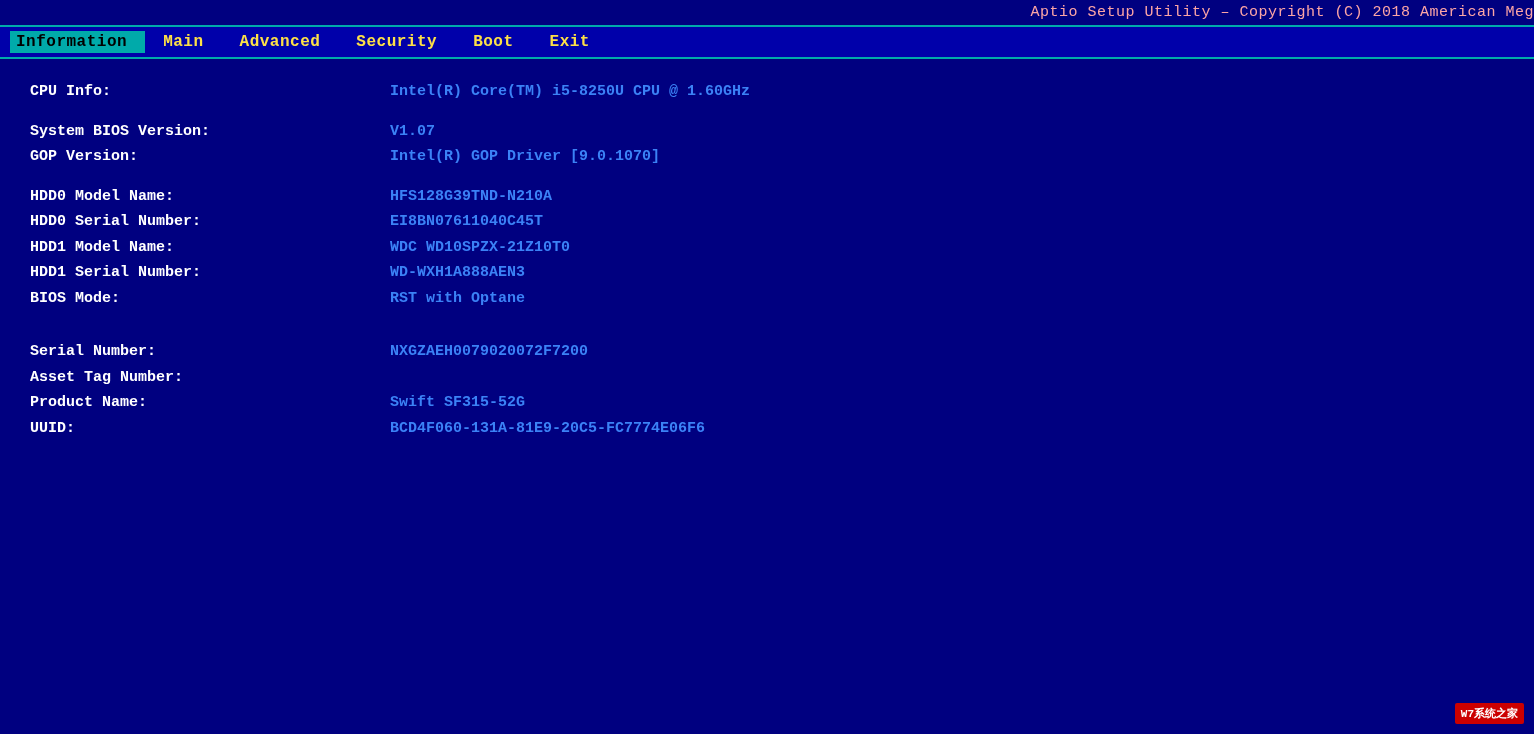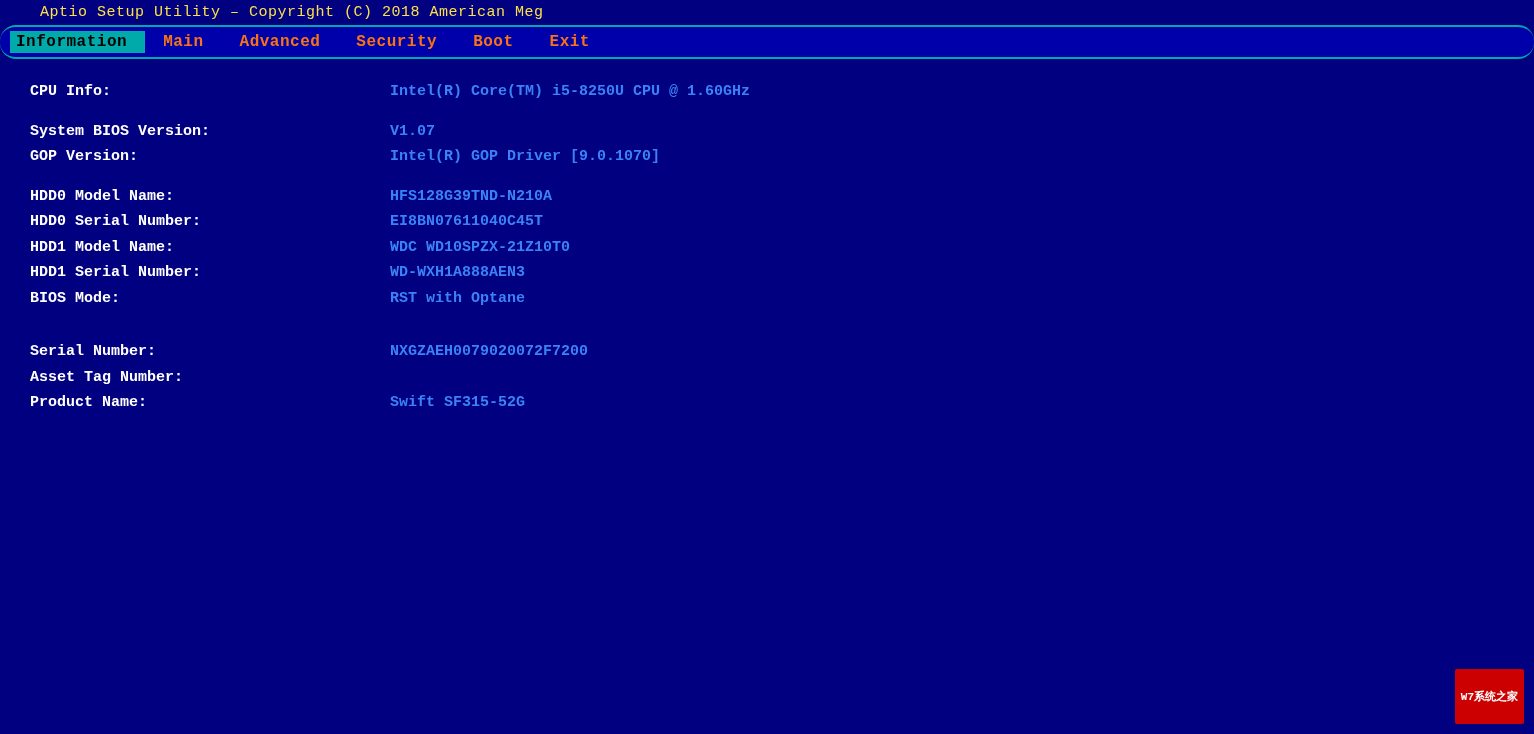--- a/index.html
+++ b/index.html
@@ -13,43 +13,41 @@
       height: 734px;
       background-color: #000080;
       font-family: 'Courier New', Courier, monospace;
       overflow: hidden;
       position: relative;
     }
 
     
     #title-bar {
       background-color: #000080;
-      color: #fde047;
-      text-align: left;
+      color: #fca5a5;
+      text-align: right;
       padding: 4px 0;
       font-size: 15px;
       letter-spacing: 0.5px;
-      margin-left: 40px;
     }
 
     
     #menu-bar {
       background-color: #0000aa;
       display: flex;
       flex-direction: row;
       align-items: center;
       padding: 4px 10px;
       gap: 0;
       border-top: 2px solid #00aaaa;
       border-bottom: 2px solid #00aaaa;
-      border-radius: 16px;
     }
 
     .menu-item {
-      color: #f97316;
+      color: #fde047;
       font-size: 16px;
       font-weight: bold;
       padding: 2px 18px;
       cursor: pointer;
       letter-spacing: 0.5px;
     }
 
     .menu-item.active {
       background-color: #00aaaa;
       color: #000000;
@@ -101,21 +99,21 @@
 
     
     #watermark {
       position: absolute;
       bottom: 10px;
       right: 10px;
       background-color: #cc0000;
       color: #ffffff;
       font-size: 11px;
       font-weight: bold;
-      padding: 20px 6px;
+      padding: 3px 6px;
       border-radius: 2px;
     }
   </style>
 </head>
 <body>
 
 <div id="title-bar">
   <span>Aptio Setup Utility – Copyright (C) 2018 American Meg</span>
 </div>
 
@@ -181,18 +179,22 @@
         <span class="info-value">NXGZAEH0079020072F7200</span>
       </div>
       <div class="info-row">
         <span class="info-label">Asset Tag Number:</span>
         <span class="info-value"></span>
       </div>
       <div class="info-row">
         <span class="info-label">Product Name:</span>
         <span class="info-value">Swift SF315-52G</span>
       </div>
+      <div class="info-row">
+        <span class="info-label">UUID:</span>
+        <span class="info-value">BCD4F060-131A-81E9-20C5-FC7774E06F6</span>
+      </div>
     </div>
 </div>
 
 <div id="watermark">
   <span>W7系统之家</span>
 </div>
 
 </body></html>

